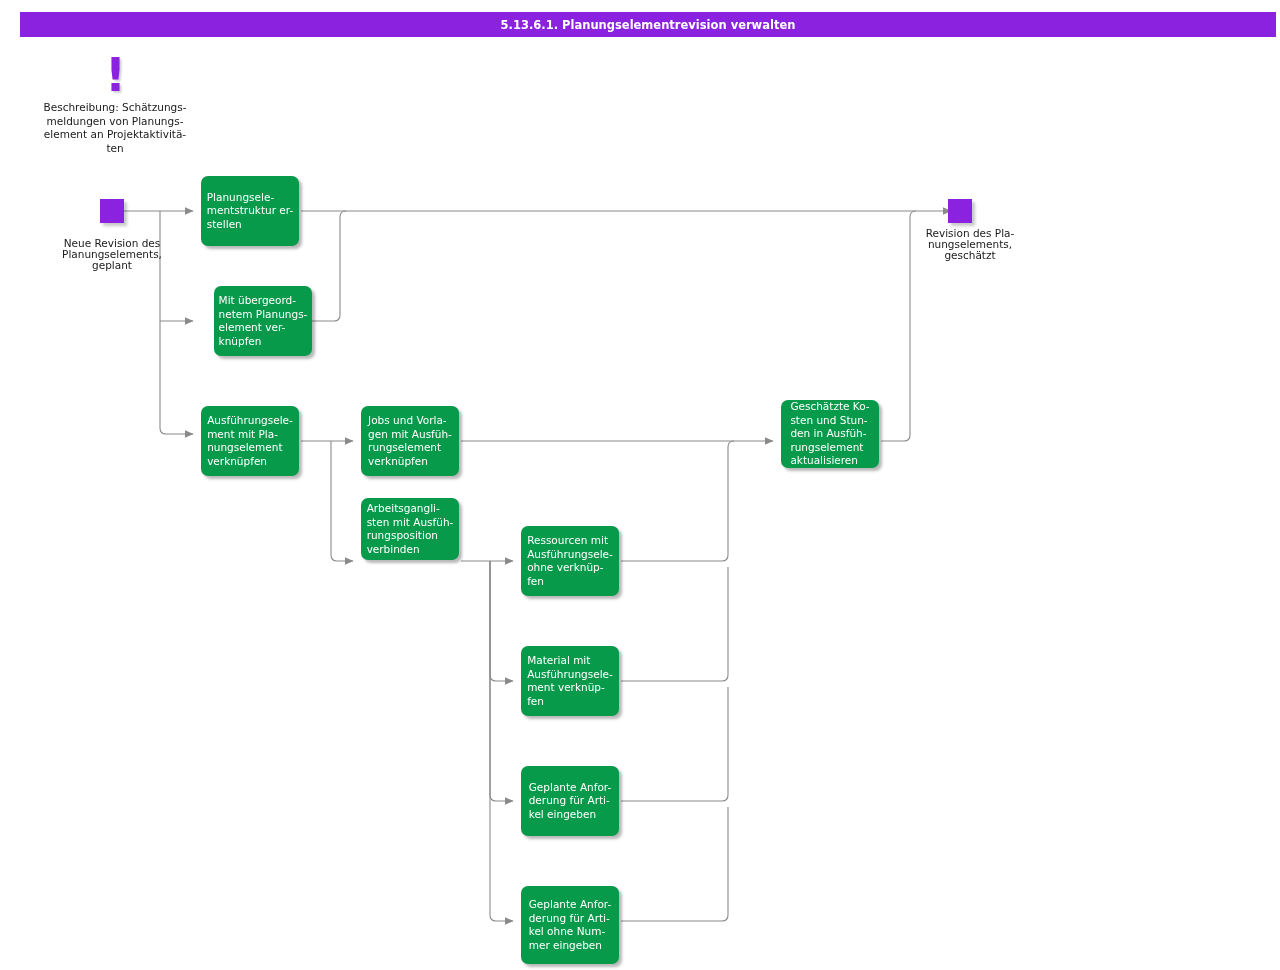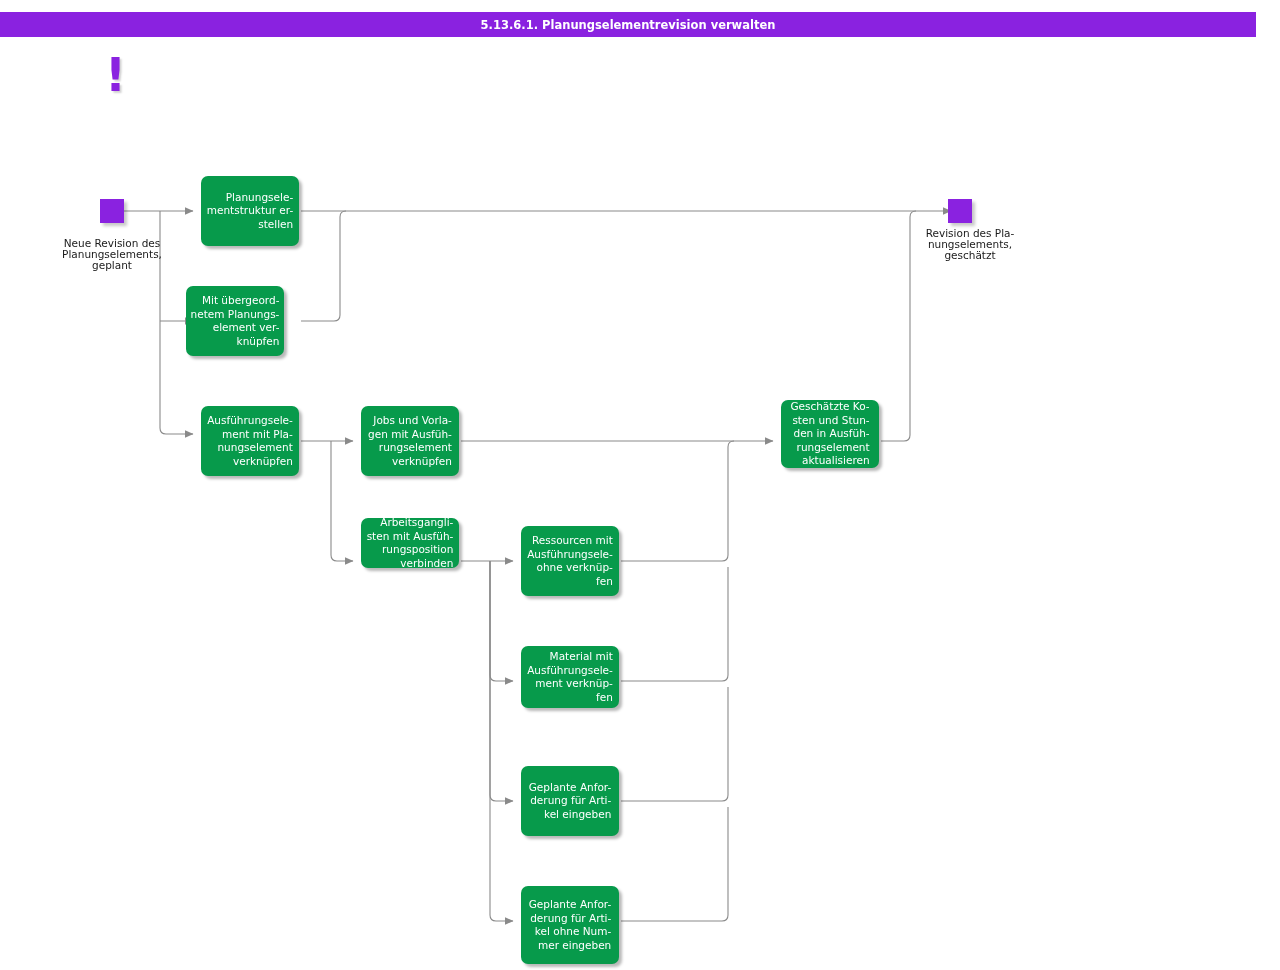--- a/index.html
+++ b/index.html
@@ -6,41 +6,41 @@
   body{
     width:1280px;height:970px;
     background:#ffffff;
     font-family:"DejaVu Sans", sans-serif;
     overflow:hidden;
   }
   #canvas{position:relative;width:1280px;height:970px;}
 
   
   .titlebar{
-    position:absolute;left:0;top:12px;width:1256px;height:25px;
+    position:absolute;left:20px;top:12px;width:1256px;height:25px;
     background:#8A22E0;
     display:flex;align-items:center;justify-content:center;
   }
   .titlebar .t{
     color:#ffffff;font-size:11.5px;font-weight:bold;
     font-family:"DejaVu Sans", sans-serif;
     letter-spacing:0px;
   }
 
   
   #edges{position:absolute;left:0;top:0;width:1280px;height:970px;}
 
   
   .fbox{
     position:absolute;
     background:#079A4B;
     border-radius:7px;
     box-shadow:3px 3px 3px rgba(0,0,0,0.28);
     display:flex;align-items:center;justify-content:center;
-    text-align:right;
+    text-align:left;
     color:#ffffff;
     font-size:10.5px;
     line-height:13.5px;
     font-family:"DejaVu Sans", sans-serif;
     box-sizing:border-box;
     padding:2px 3px;
     white-space:pre-line;
   }
 
   .evt{
@@ -121,61 +121,65 @@
       <path d="M621,561 L722,561 Q728,561 728,555 L728,447 Q728,441 734,441"></path>
       <path d="M621,681 L722,681 Q728,681 728,675 L728,567"></path>
       <path d="M621,801 L722,801 Q728,801 728,795 L728,687"></path>
       <path d="M621,921 L722,921 Q728,921 728,915 L728,807"></path>
 
       <path d="M881,441 L904,441 Q910,441 910,435 L910,217 Q910,211 916,211"></path>
     </g>
   </svg>
 
   <div class="noteicon" style="left:105px;top:52px;">!</div>
+  <div class="notetext" style="left:20px;top:101px;width:190px;">Beschreibung: Schätzungs-
+meldungen von Planungs-
+element an Projektaktivitä-
+ten</div>
 
   <div class="evt" style="left:100px;top:199px;"></div>
   <div class="evtlabel" style="left:22px;top:238px;width:180px;">Neue Revision des
 Planungselements,
 geplant</div>
 
   <div class="evt" style="left:948px;top:199px;"></div>
   <div class="evtlabel" style="left:880px;top:228px;width:180px;">Revision des Pla-
 nungselements,
 geschätzt</div>
 
   <div class="fbox" style="left:201px;top:176px;width:98px;height:70px;">Planungsele-
 mentstruktur er-
 stellen</div>
 
-  <div class="fbox" style="left:186px;top:286px;width:98px;height:70px;">Mit übergeord-
+  <div class="fbox" style="left:214px;top:286px;width:98px;height:70px;">Mit übergeord-
 netem Planungs-
 element ver-
 knüpfen</div>
 
   <div class="fbox" style="left:201px;top:406px;width:98px;height:70px;">Ausführungsele-
 ment mit Pla-
 nungselement
 verknüpfen</div>
 
   <div class="fbox" style="left:361px;top:406px;width:98px;height:70px;">Jobs und Vorla-
 gen mit Ausfüh-
 rungselement
 verknüpfen</div>
 
-  <div class="fbox" style="left:361px;top:518px;width:98px;height:50px;">Arbeitsgangli-
+  <div class="fbox" style="left:361px;top:498px;width:98px;height:62px;">Arbeitsgangli-
 sten mit Ausfüh-
 rungsposition
 verbinden</div>
 
   <div class="fbox" style="left:521px;top:526px;width:98px;height:70px;">Ressourcen mit
 Ausführungsele-
 ohne verknüp-
 fen</div>
 
-  <div class="fbox" style="left:521px;top:646px;width:98px;height:62px;">Material mit
+  <div class="fbox" style="left:521px;top:646px;width:98px;height:70px;">Material mit
 Ausführungsele-
 ment verknüp-
 fen</div>
 
   <div class="fbox" style="left:521px;top:766px;width:98px;height:70px;">Geplante Anfor-
 derung für Arti-
 kel eingeben</div>
 
   <div class="fbox" style="left:521px;top:886px;width:98px;height:78px;">Geplante Anfor-
 derung für Arti-

